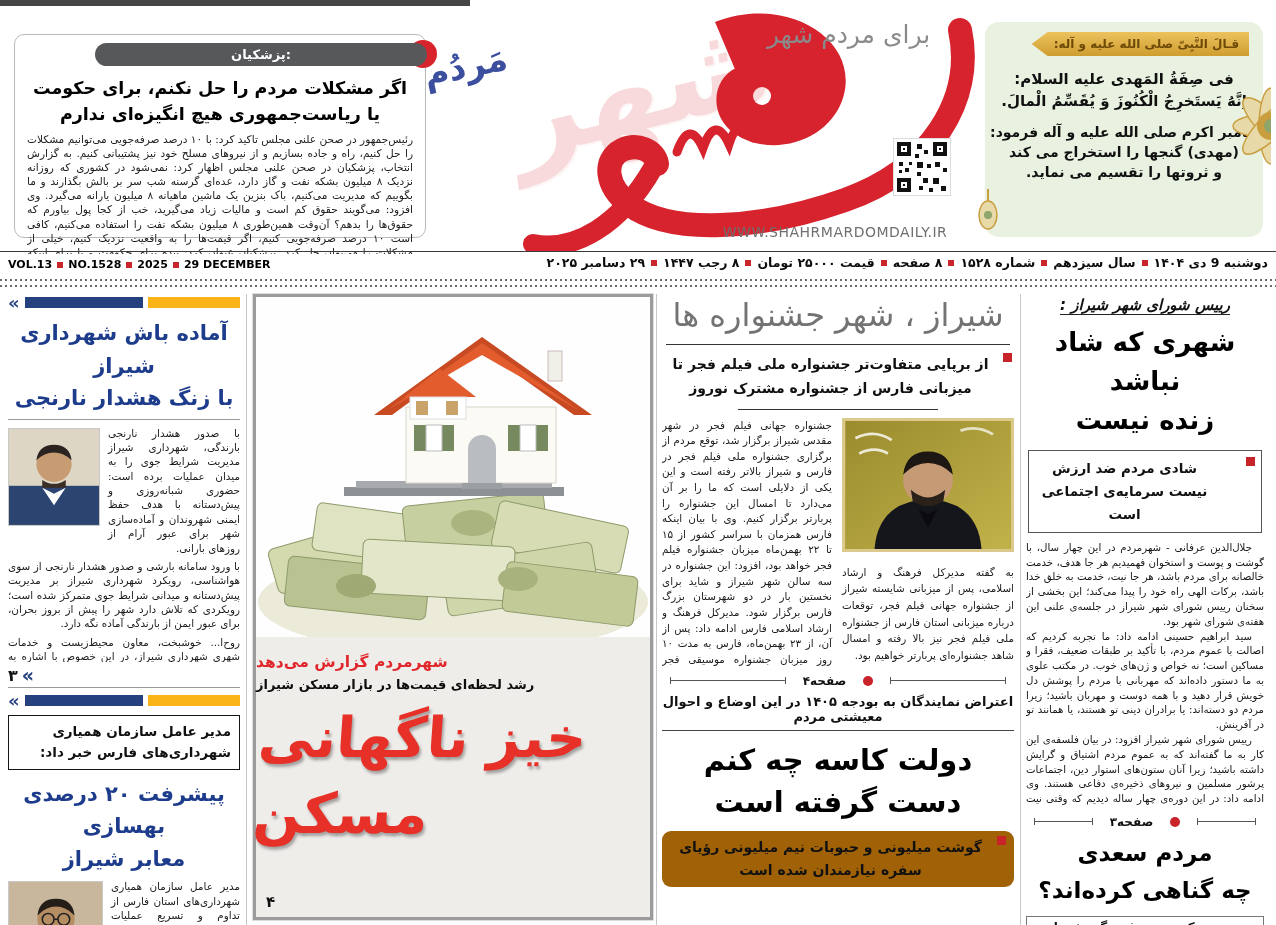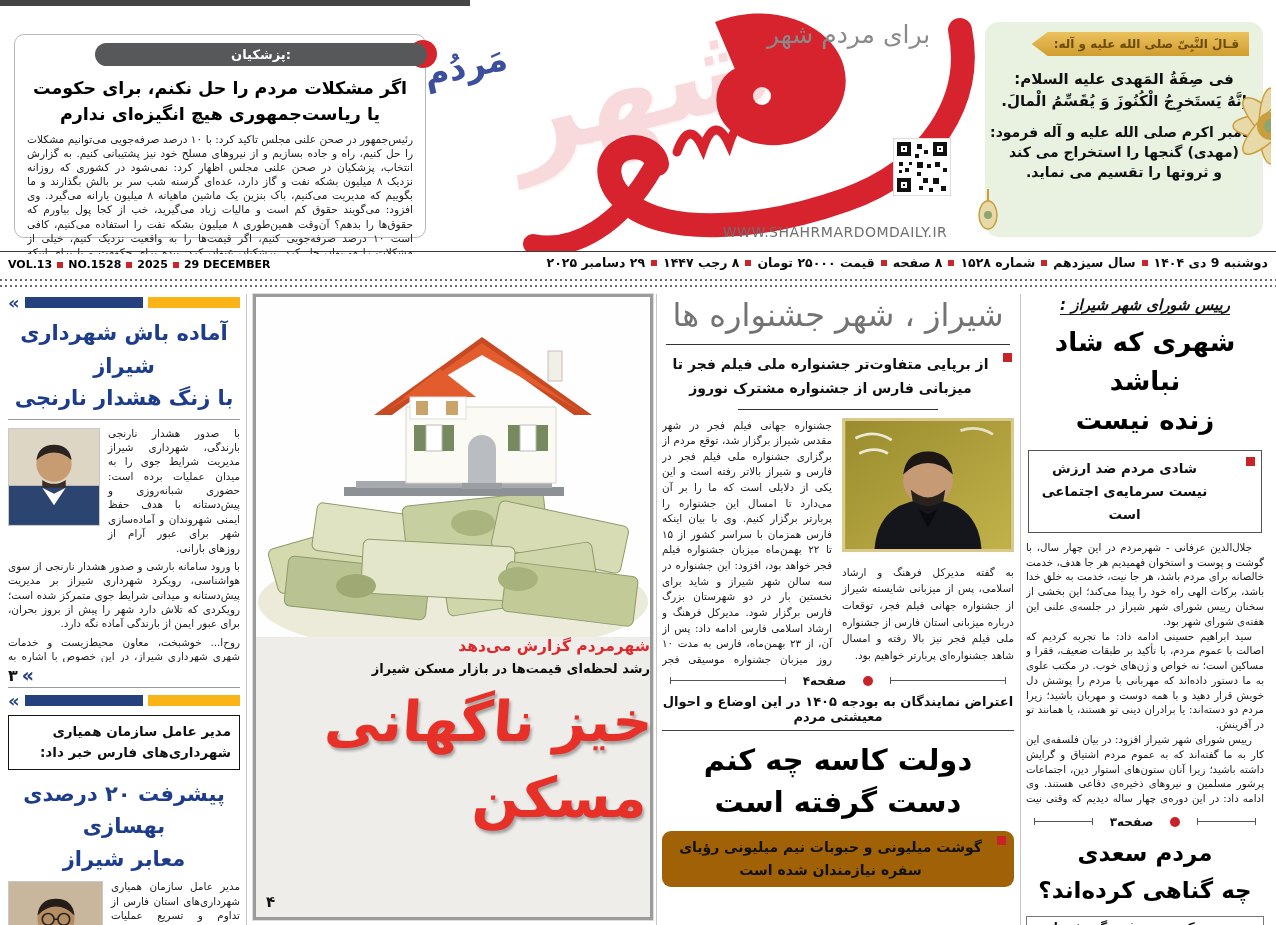--- a/index.html
+++ b/index.html
@@ -87,22 +87,22 @@
   .lmark{display:flex;align-items:center;gap:4px;direction:ltr;margin:4px 0 2px;}
   .lmark .n{font-size:16px;font-weight:bold;}
   .lmark .c{color:#24407e;font-weight:bold;font-size:19px;line-height:14px;}
   .kbox{border:1.5px solid #141414;padding:5px 8px;font-size:13.5px;font-weight:bold;
         line-height:1.6;margin:8px 0 6px;}
 
   
   .card{position:absolute;left:253px;top:294px;width:400px;height:626px;border:3px solid #9b9b9b;
         box-shadow:0 0 0 1px #ddd;background:#fff;}
   .card-img{position:relative;width:100%;height:340px;background:#fff;overflow:hidden;}
-  .card-txt{position:relative;width:100%;height:280px;background:#efedea;text-align:right;
-            direction:rtl;padding-top:0;}
+  .card-txt{position:relative;width:100%;height:280px;background:#efedea;text-align:left;
+            direction:rtl;padding-top:16px;}
   .fkick{color:#e0272c;font-weight:bold;font-size:15.5px;}
   .fsub{color:#0d0d0d;font-weight:bold;font-size:13px;margin-top:6px;}
   .fbig{color:#e63028;font-weight:bold;font-size:56px;line-height:1.35;margin-top:8px;
         text-shadow:2px 3px 3px rgba(70,70,70,.45);transform:skewX(-4deg);}
   .fpage{position:absolute;left:10px;bottom:6px;font-size:15px;font-weight:bold;color:#111;}
 
   
   .ccol{position:absolute;left:662px;top:296px;width:352px;direction:rtl;}
   .chead{font-size:32px;font-weight:normal;text-align:center;color:#737373;letter-spacing:-1px;}
   .crule{border-top:1.2px solid #333;margin:10px 4px 8px;}

